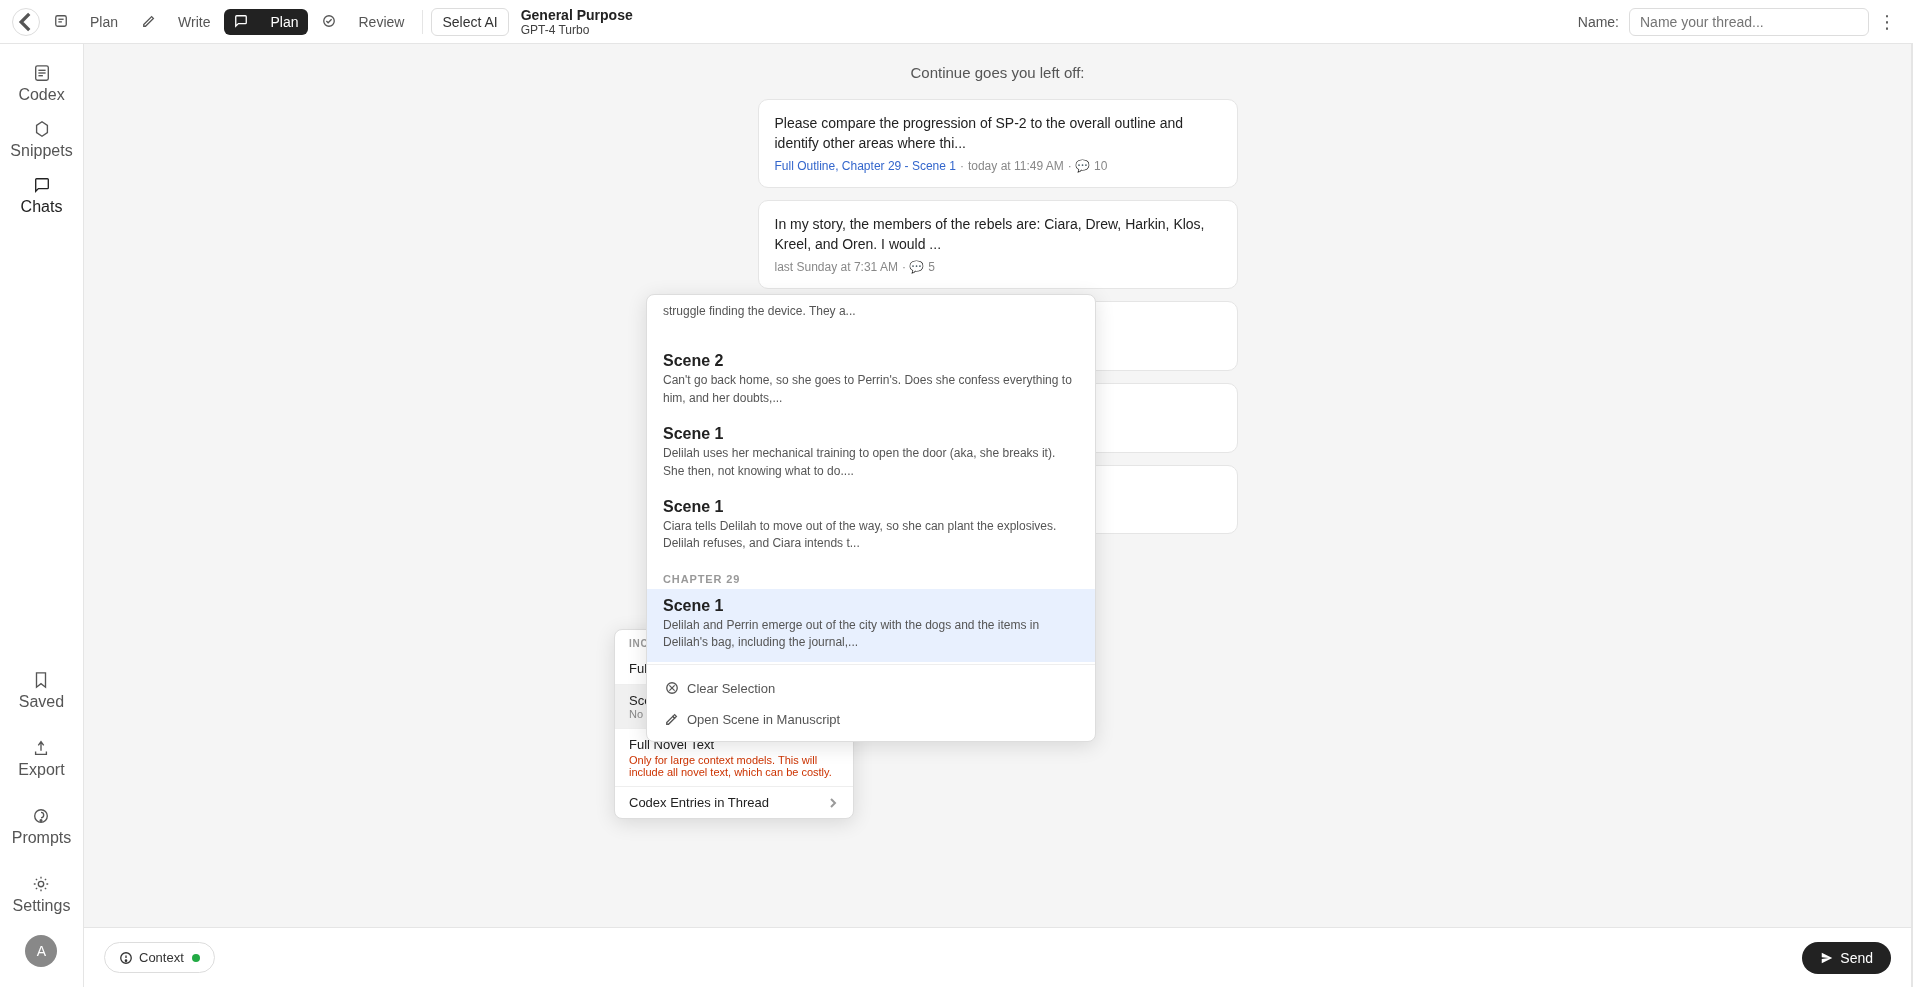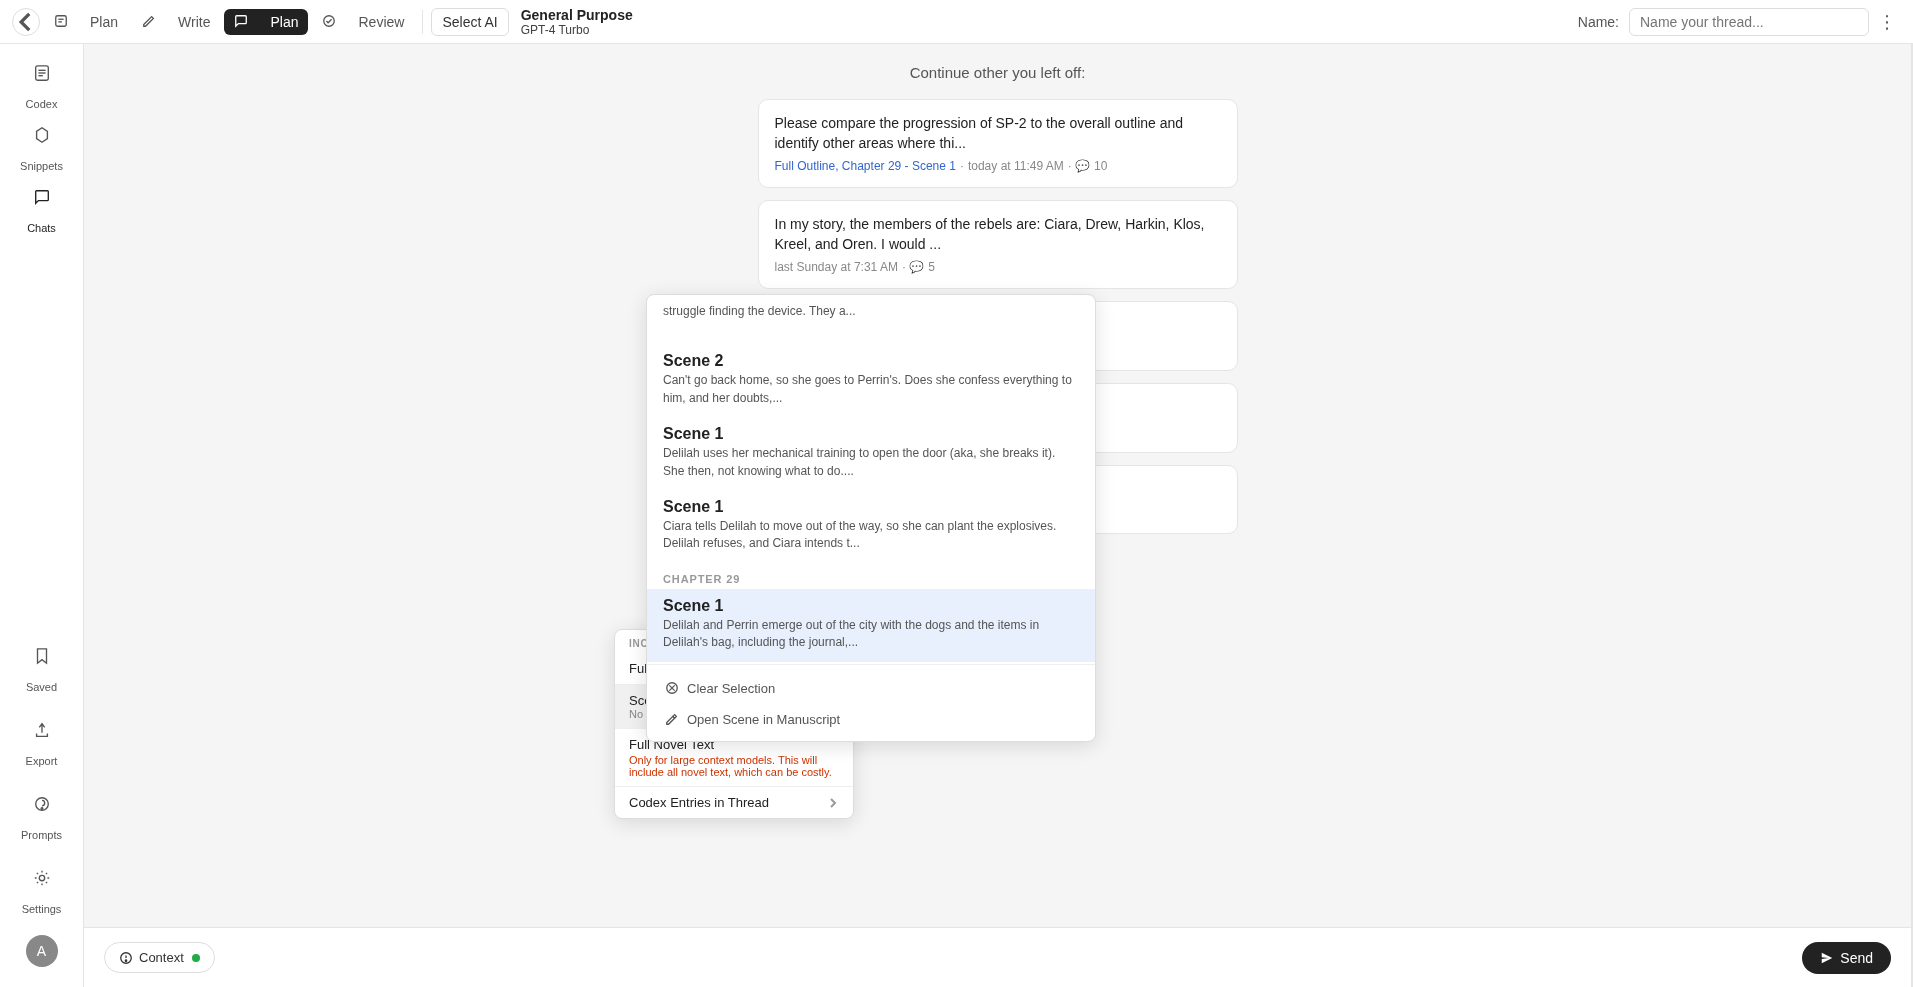--- a/index.html
+++ b/index.html
@@ -44,22 +44,22 @@
     
     .layout { display: flex; flex: 1; overflow: hidden; }
 
     
     .sidebar {
       width: 84px; background: #fff; border-right: 1px solid #e5e5e5;
       display: flex; flex-direction: column; align-items: center; padding: 12px 0;
       flex-shrink: 0;
     }
     .sidebar-item {
-      display: flex; flex-direction: column; align-items: center; gap: 16px;
-      padding: 8px 0; width: 100%; cursor: pointer; color: #555; font-size: 11px;
+      display: flex; flex-direction: column; align-items: center; gap: 4px;
+      padding: 8px 0; width: 100%; cursor: pointer; color: #555; font-size: 16px;
     }
     .sidebar-item svg { width: 18px; height: 18px; }
     .sidebar-item.active { color: #222; }
     .sidebar-spacer { flex: 1; }
     .sidebar-bottom { display: flex; flex-direction: column; align-items: center; gap: 12px; padding-bottom: 8px; }
     .sidebar-avatar {
       width: 32px; height: 32px; border-radius: 50%; background: #888;
       display: flex; align-items: center; justify-content: center; color: #fff; font-size: 14px; cursor: pointer;
     }
 
@@ -288,21 +288,21 @@
       </div>
       <div class="sidebar-avatar">
         <span>A</span>
       </div>
     </div>
   </div>
 
   <div class="main">
 
     <div class="chat-area">
-      <div class="continue-label">Continue other you left off:</div>
+      <div class="continue-label">Continue goes you left off:</div>
 
       <div class="chat-cards">
 
         <div class="chat-card">
           <div class="card-text">Please compare the progression of SP-2 to the overall outline and identify other areas where thi...</div>
           <div class="card-meta">
             <span class="doc-ref">Full Outline, Chapter 29 - Scene 1</span>
             <span> · </span>
             <span>today at 11:49 AM</span>
             <span> · 💬 </span>

